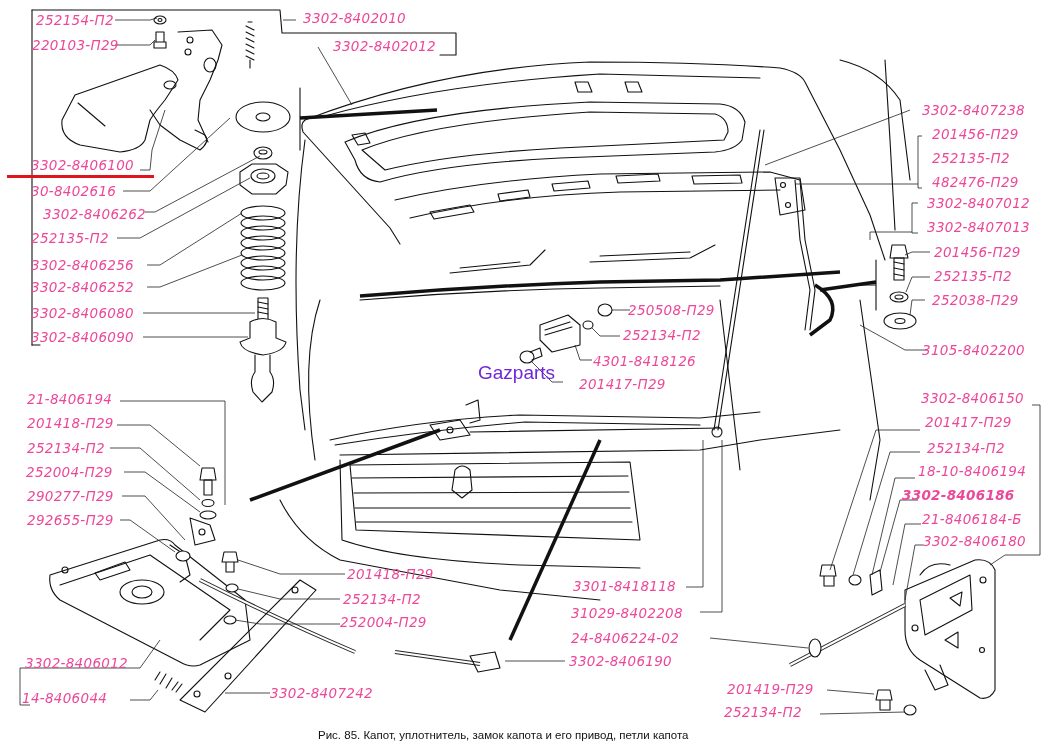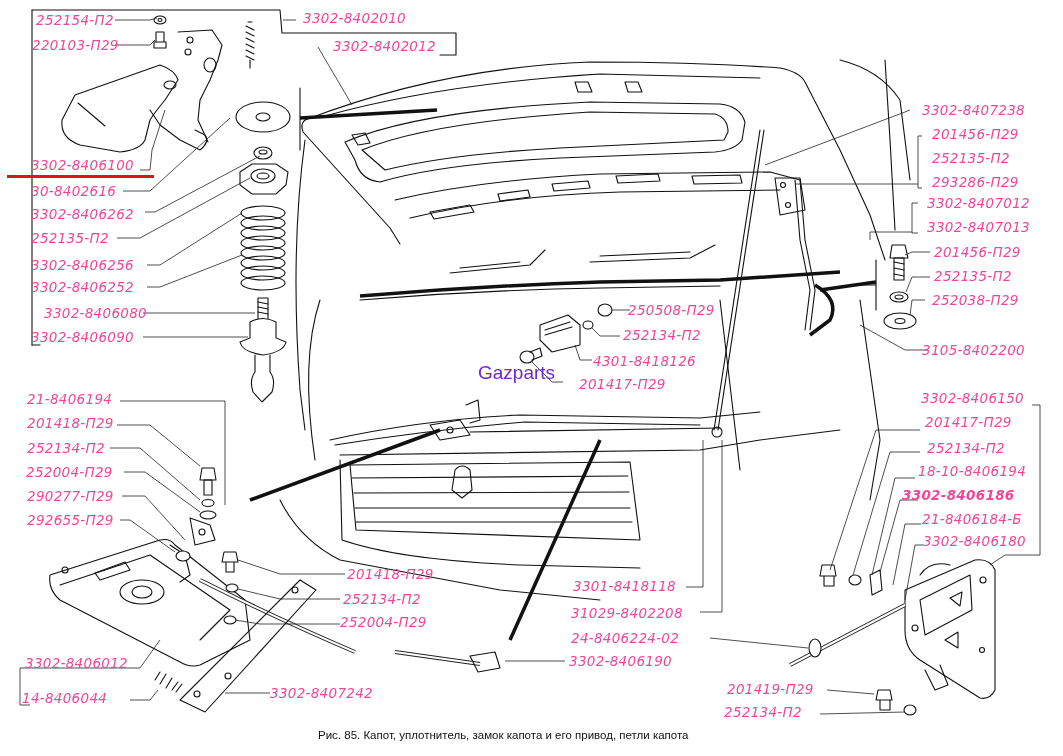--- a/index.html
+++ b/index.html
@@ -277,34 +277,34 @@
     <path class="thin" d="M820 714 L905 712"></path>
   </g>
 </svg>
 
 <div class="hl" style="background:#e0141b;"></div>
 
 <div class="lbl" style="left:36px;top:12px;">252154-П2</div>
 <div class="lbl" style="left:32px;top:37px;">220103-П29</div>
 <div class="lbl" style="left:31px;top:157px;">3302-8406100</div>
 <div class="lbl" style="left:31px;top:183px;">30-8402616</div>
-<div class="lbl" style="left:31px;top:206px;">3302-8406262</div>
+<div class="lbl" style="left:31px;top:206px;padding-left:12px;">3302-8406262</div>
 <div class="lbl" style="left:31px;top:230px;">252135-П2</div>
 <div class="lbl" style="left:31px;top:257px;">3302-8406256</div>
 <div class="lbl" style="left:31px;top:279px;">3302-8406252</div>
-<div class="lbl" style="left:44px;top:305px;">3302-8406080</div>
+<div class="lbl" style="left:31px;top:305px;">3302-8406080</div>
 <div class="lbl" style="left:31px;top:329px;">3302-8406090</div>
 
 <div class="lbl" style="left:303px;top:10px;">3302-8402010</div>
 <div class="lbl" style="left:333px;top:38px;">3302-8402012</div>
 
 <div class="lbl" style="left:922px;top:102px;">3302-8407238</div>
 <div class="lbl" style="left:932px;top:126px;">201456-П29</div>
 <div class="lbl" style="left:932px;top:150px;">252135-П2</div>
-<div class="lbl" style="left:932px;top:174px;">293286-П29</div>
+<div class="lbl" style="left:932px;top:174px;">482476-П29</div>
 <div class="lbl" style="left:927px;top:195px;">3302-8407012</div>
 <div class="lbl" style="left:927px;top:219px;">3302-8407013</div>
 
 <div class="lbl" style="left:934px;top:244px;">201456-П29</div>
 <div class="lbl" style="left:934px;top:268px;">252135-П2</div>
 <div class="lbl" style="left:932px;top:292px;">252038-П29</div>
 <div class="lbl" style="left:922px;top:342px;">3105-8402200</div>
 
 <div class="lbl" style="left:628px;top:302px;">250508-П29</div>
 <div class="lbl" style="left:623px;top:327px;">252134-П2</div>

